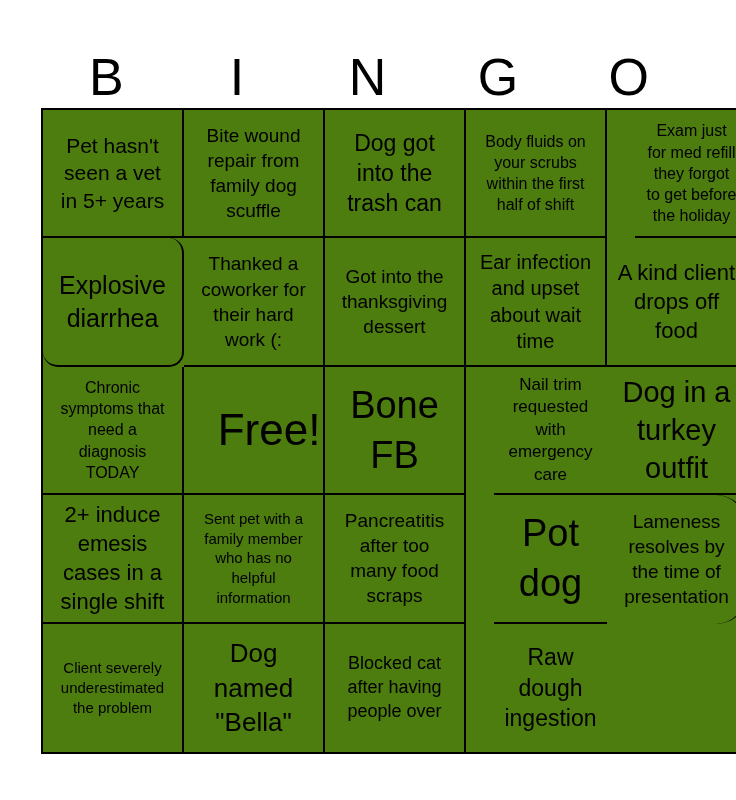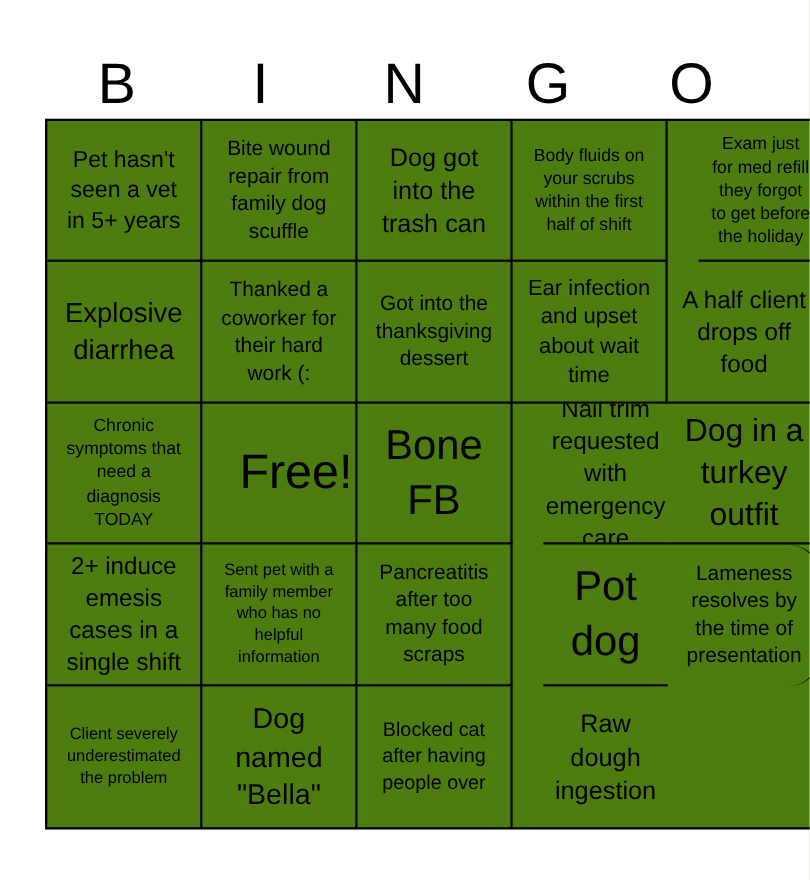--- a/index.html
+++ b/index.html
@@ -78,45 +78,45 @@
       </div>
       <div class="cell" style="font-size: 23px;">
         <span>Dog got into the trash can</span>
       </div>
       <div class="cell" style="font-size: 16px;">
         <span>Body fluids on your scrubs within the first half of shift</span>
       </div>
       <div class="cell last-col" style="font-size: 16px;">
         <span>Exam just for med refill they forgot to get before the holiday</span>
       </div>
-      <div class="cell" style="font-size: 25px;">
+      <div class="cell" style="font-size: 25px; border-radius: 15px;">
         <span>Explosive diarrhea</span>
       </div>
       <div class="cell" style="font-size: 19px;">
         <span>Thanked a coworker for their hard work (:</span>
       </div>
       <div class="cell" style="font-size: 19px;">
         <span>Got into the thanksgiving dessert</span>
       </div>
       <div class="cell" style="font-size: 20px;">
         <span>Ear infection and upset about wait time</span>
       </div>
       <div class="cell" style="font-size: 22px;">
-        <span>A half client drops off food</span>
+        <span>A kind client drops off food</span>
       </div>
       <div class="cell" style="font-size: 16px;">
         <span>Chronic symptoms that need a diagnosis TODAY</span>
       </div>
       <div class="cell" style="font-size: 44px; padding-left: 41px;">
         <span>Free!</span>
       </div>
       <div class="cell" style="font-size: 38px;">
         <span>Bone FB</span>
       </div>
-      <div class="cell last-col" style="font-size: 22px;">
+      <div class="cell last-col" style="font-size: 17px;">
         <span>Nail trim requested with emergency care</span>
       </div>
       <div class="cell" style="font-size: 29px;">
         <span>Dog in a turkey outfit</span>
       </div>
       <div class="cell" style="font-size: 22px;">
         <span>2+ induce emesis cases in a single shift</span>
       </div>
       <div class="cell" style="font-size: 15px;">
         <span>Sent pet with a family member who has no helpful information</span>

